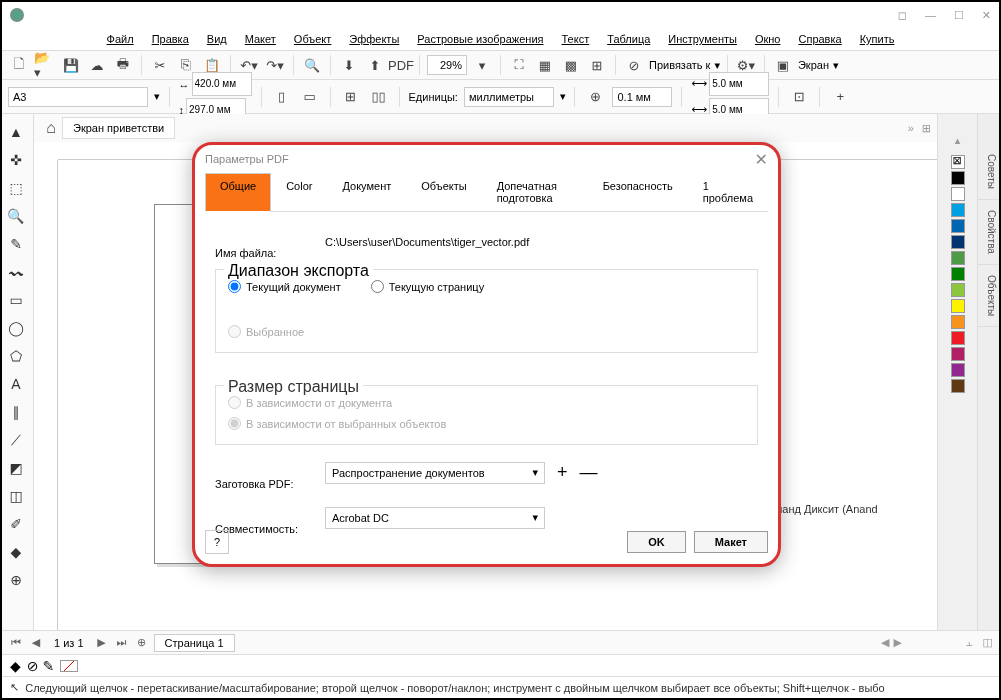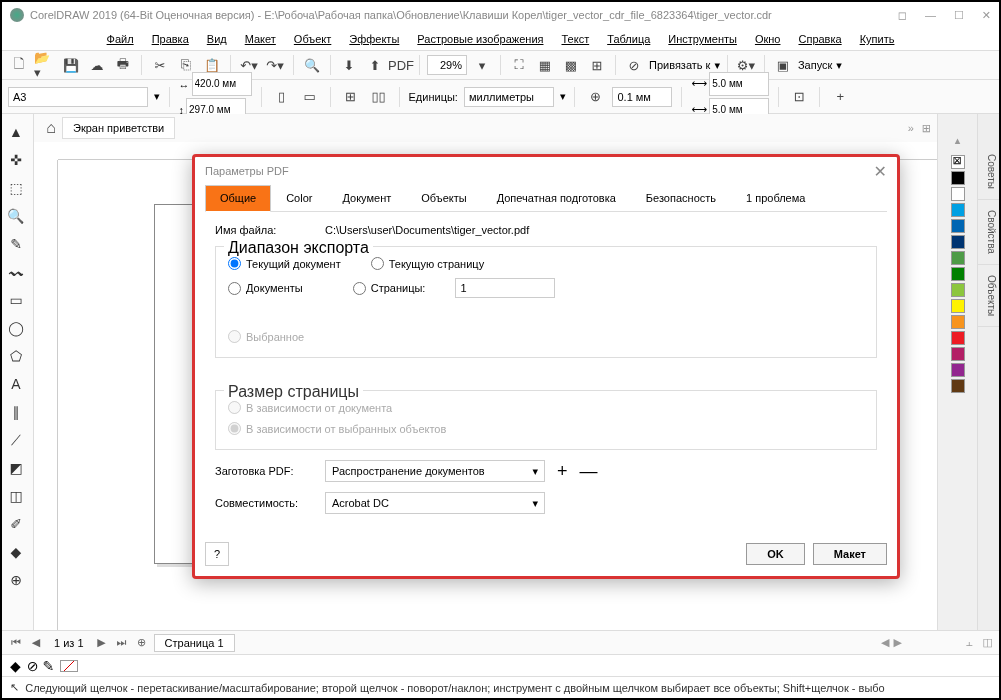--- a/index.html
+++ b/index.html
@@ -29,50 +29,49 @@
 .ruler-h { position: absolute; top: 28px; left: 24px; right: 0; height: 18px; background: #fff; border-bottom: 1px solid #ccc; }
 .ruler-v { position: absolute; top: 46px; left: 0; width: 24px; bottom: 0; background: #fff; border-right: 1px solid #ccc; }
 .page-rect { position: absolute; top: 90px; left: 120px; width: 250px; height: 360px; border: 1px solid #888; box-shadow: 3px 3px 0 #ddd; }
 .right-hint { position: absolute; top: 90px; right: 10px; width: 260px; font-size: 11px; color: #333; line-height: 1.5; }
 .right-hint a { color: #0078d4; }
 .pagenav { height: 24px; border-top: 1px solid #ddd; display: flex; align-items: center; padding: 0 6px; gap: 4px; background: #fafafa; }
 .pagenav .pn-btn { width: 16px; text-align: center; color: #666; cursor: pointer; }
 .pagenav .pn-tab { padding: 2px 10px; background: #fff; border: 1px solid #ccc; }
 .colorbar { height: 22px; border-top: 1px solid #ddd; display: flex; align-items: center; padding: 0 8px; gap: 6px; }
 .statusbar { height: 22px; border-top: 1px solid #ddd; display: flex; align-items: center; padding: 0 8px; color: #333; font-size: 10.5px; }
-.dialog-overlay { position: absolute; top: 152px; left: 190px; width: 708px; height: 425px; background: #fff; border: 3px solid #d93333; border-radius: 4px; box-shadow: 0 4px 20px rgba(0,0,0,0.3); z-index: 100; }
+.dialog-overlay { position: absolute; top: 140px; left: 190px; width: 589px; height: 425px; background: #fff; border: 3px solid #d93333; border-radius: 20px; box-shadow: 0 4px 20px rgba(0,0,0,0.3); z-index: 100; }
 .dialog-title { height: 28px; display: flex; align-items: center; padding: 0 10px; color: #888; }
 .dialog-title .close { margin-left: auto; font-size: 16px; color: #888; cursor: pointer; }
 .dialog-tabs { display: flex; border-bottom: 1px solid #ddd; margin: 0 10px; }
 .dtab { padding: 6px 14px; border: 1px solid transparent; cursor: pointer; }
 .dtab.active { border: 1px solid #ccc; border-bottom: 1px solid #fff; margin-bottom: -1px; background: #f97316; }
 .dialog-body { padding: 12px 20px; }
 .drow { display: flex; align-items: center; margin-bottom: 10px; }
-.drow .lbl { width: 110px; }
+.drow .lbl { width: 110px; margin-top: 23px; }
 .fieldset { border: 1px solid #ddd; padding: 10px 12px 6px; margin-bottom: 10px; position: relative; }
 .fieldset .legend { position: absolute; top: -8px; left: 8px; background: #fff; padding: 0 4px; font-size: 16px; }
 .radiorow { display: flex; align-items: center; gap: 30px; margin-bottom: 8px; }
 .radio-item { display: flex; align-items: center; gap: 5px; }
 .radio-item input { margin: 0; }
 .disabled { color: #aaa; margin-top: 32px; }
 .dselect { height: 22px; border: 1px solid #ccc; padding: 0 6px; background: #fff; width: 220px; display: flex; align-items: center; justify-content: space-between; }
 .dialog-footer { position: absolute; bottom: 10px; left: 10px; right: 10px; display: flex; align-items: center; }
 .dbtn { padding: 4px 20px; border: 1px solid #999; background: #f5f5f5; cursor: pointer; font-weight: bold; }
 .dhelp { width: 24px; height: 24px; border: 1px solid #ccc; display: flex; align-items: center; justify-content: center; cursor: pointer; }
 .plusminus { font-size: 18px; margin-left: 12px; cursor: pointer; }
 .dim-group { display: flex; flex-direction: column; gap: 2px; font-size: 10px; }
 .dim-row { display: flex; align-items: center; gap: 2px; }
 .dim-input { width: 60px; height: 24px; border: 1px solid #ccc; font-size: 10px; padding: 0 2px; }
 </style>
 </head>
 <body>
 
 <div class="titlebar">
   <div class="logo"></div>
-  <span>CorelDRAW 2019 (64-Bit Оценочная версия) - E:\Робоча\Рабочая папка\Обновление\Клавиши Корел\tiger_vector_cdr_file_6823364\tiger_vector.cdr</span>
   <div class="winbtns">
     <span>◻</span>
     <span>—</span>
     <span>☐</span>
     <span>✕</span>
   </div>
 </div>
 
 <div class="menubar">
   <span class="mitem"><u>Файл</u></span>
@@ -117,21 +116,21 @@
   <span class="tbtn">▦</span>
   <span class="tbtn">▩</span>
   <span class="tbtn">⊞</span>
   <div class="tsep"></div>
   <span class="tbtn">⊘</span>
   <span style="display:flex;align-items:center;gap:4px;cursor:pointer"><span>Привязать к</span> ▾</span>
   <div class="tsep"></div>
   <span class="tbtn">⚙▾</span>
   <div class="tsep"></div>
   <span class="tbtn">▣</span>
-  <span style="display:flex;align-items:center;gap:4px;cursor:pointer"><span>Запуск</span> ▾</span>
+  <span style="display:flex;align-items:center;gap:4px;cursor:pointer"><span>Экран</span> ▾</span>
 </div>
 
 <div class="propbar">
   <input class="tinput" style="width: 140px;" value="A3">
   <span>▾</span>
   <div class="tsep"></div>
   <div class="dim-group">
     <div class="dim-row">
         <span>↔</span>
         <input class="dim-input" value="420.0 мм" style="">
@@ -296,31 +295,20 @@
       <div class="radiorow">
         <label class="radio-item">
             <input type="radio" checked="" style="">
             <span>Текущий документ</span>
           </label>
         <label class="radio-item">
             <input type="radio" style="">
             <span>Текущую страницу</span>
           </label>
       </div>
-      <div class="radiorow">
-        <label class="radio-item">
-            <input type="radio" style="">
-            <span>Документы</span>
-          </label>
-        <label class="radio-item" style="margin-left:20px">
-            <input type="radio" style="">
-            <span>Страницы:</span>
-          </label>
-        <input class="tinput" style="width: 100px;" value="1">
-      </div>
       <div class="radiorow disabled">
         <label class="radio-item">
             <input type="radio" disabled="" style="">
             <span>Выбранное</span>
           </label>
       </div>
     </div>
     <div class="fieldset disabled">
       <span class="legend" style="color:#333">Размер страницы</span>
       <div class="radiorow">

